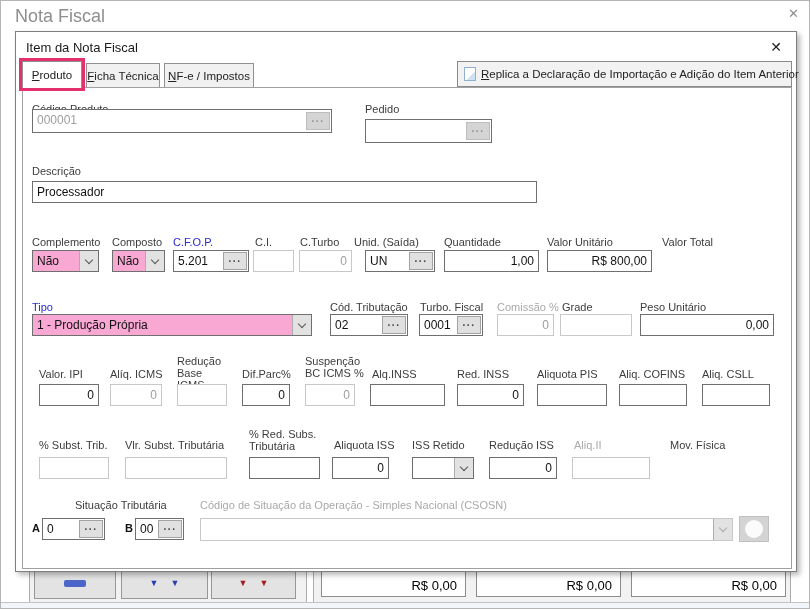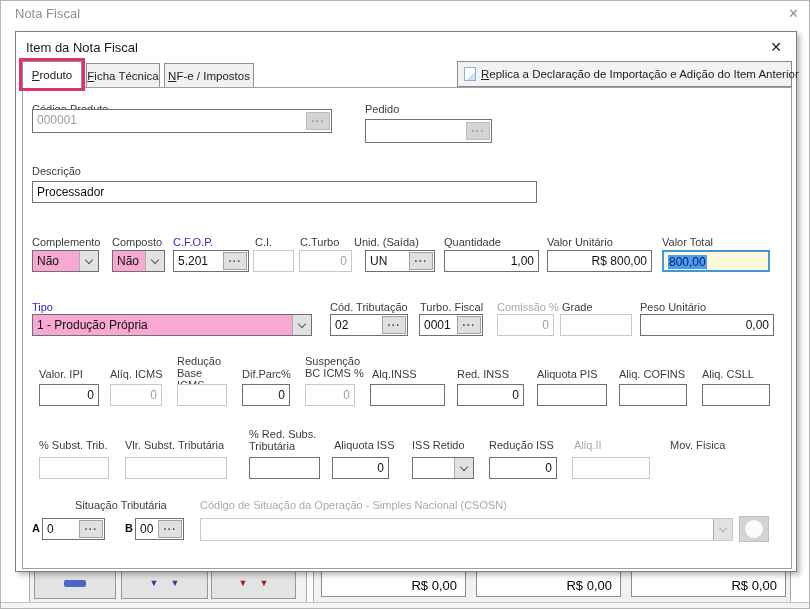--- a/index.html
+++ b/index.html
@@ -1,20 +1,20 @@
 <!DOCTYPE html>
 <html><head>
 <meta charset="utf-8">
 <style>
   *{margin:0;padding:0;box-sizing:border-box}
   html,body{background:#fff}
   body{font-family:"Liberation Sans",sans-serif}
   #page{position:relative;width:810px;height:609px;background:#fff;border:1px solid #b5b5b5;overflow:hidden}
 
-  .winttl{position:absolute;left:14px;top:5px;font-size:13px;color:#8f8f8f}
+  .winttl{position:absolute;left:14px;top:5px;font-size:18px;color:#8f8f8f}
   .winclose{position:absolute;right:10px;top:5px;font-size:13px;color:#8f8f8f;cursor:default}
 
   
   .dlg{position:absolute;left:14px;top:30px;width:782px;height:541px;background:#fff;border:1px solid #7e7e7e;box-shadow:3px 3px 5px rgba(0,0,0,.28);z-index:5}
   .dlgttl{position:absolute;left:10px;top:8px;font-size:13px;color:#1a1a1a}
   .dlgclose{position:absolute;right:14px;top:7px;font-size:14px;color:#222;cursor:default}
   .panel{position:absolute;left:6px;top:55px;width:770px;height:482px;border:1px solid #a0a0a0;background:#fff}
 
   .tab{position:absolute;top:31px;height:24px;display:flex;align-items:center;justify-content:center;font-size:11.5px;color:#222;border:1px solid #919191;border-bottom:none;background:#f1f1f1;z-index:2}
   .tab.active{top:29px;height:27px;background:#fff;z-index:3;box-shadow:0 0 0 3px #e5306e}
@@ -174,23 +174,20 @@
     </div>
     <div class="lb" style="left:428px;top:204px">Quantidade</div>
     <div class="box" style="left:428px;top:218px;width:95px">
       <div class="v r">1,00</div>
     </div>
     <div class="lb" style="left:531px;top:204px">Valor Unitário</div>
     <div class="box" style="left:531px;top:218px;width:105px">
       <div class="v r">R$ 800,00</div>
     </div>
     <div class="lb" style="left:646px;top:204px">Valor Total</div>
-    <div class="box focus" style="left:646px;top:218px;width:108px">
-      <div class="v"><span class="sel">800,00</span></div>
-    </div>
 
     <div class="lb blue" style="left:16px;top:269px">Tipo</div>
     <div class="box combo" style="left:16px;top:282px;width:280px">
       <div class="v">1 - Produção Própria</div>
       <div class="chevbtn">
           <i class="chev"></i>
         </div>
     </div>
     <div class="lb" style="left:314px;top:269px">Cód. Tributação</div>
     <div class="box" style="left:314px;top:282px;width:78px">

